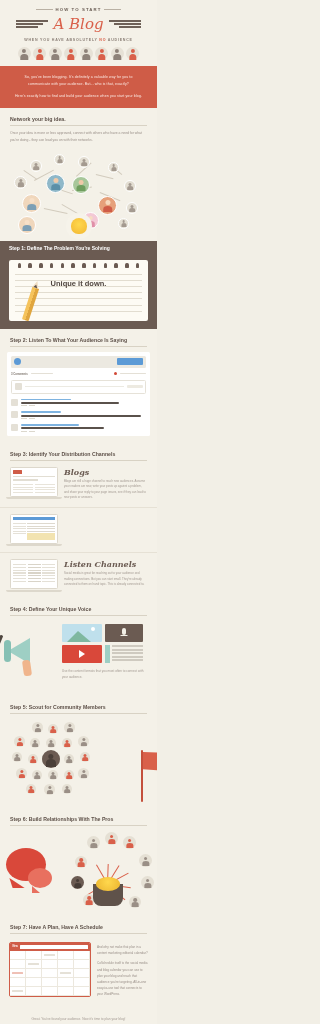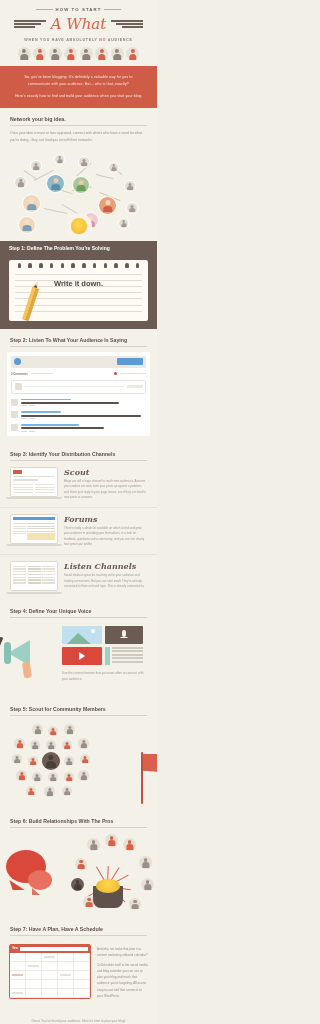--- a/index.html
+++ b/index.html
@@ -338,21 +338,21 @@
       <span class="kicker-rule"></span>
       <span class="kicker">HOW TO START</span>
       <span class="kicker-rule"></span>
     </div>
     <div class="blog-title-wrap">
       <span class="stripes left">
           <i></i>
           <i></i>
           <i></i>
         </span>
-      <span class="blog-title">A What</span>
+      <span class="blog-title">A Blog</span>
       <span class="stripes right">
           <i></i>
           <i></i>
           <i></i>
         </span>
     </div>
     <div class="subtitle">
       <span>WHEN YOU HAVE ABSOLUTELY</span>
       <span class="hl">NO</span>
       <span>AUDIENCE</span>
@@ -475,21 +475,21 @@
       </span>
       <div class="note-lines">
         <i></i>
           <i></i>
           <i></i>
           <i></i>
           <i></i>
           <i></i>
           <i></i>
       </div>
-      <div class="write-it">Write it down.</div>
+      <div class="write-it">Unique it down.</div>
       <span class="pencil"></span>
     </div>
   </div>
 
   <div class="sect">
     <div class="sect-title">Step 2: Listen To What Your Audience Is Saying</div>
     <div class="sect-rule"></div>
   </div>
   <div class="feed">
     <div class="feed-card">
@@ -568,21 +568,21 @@
               <i></i>
               <i></i>
               <i></i>
               <i></i>
             </span>
         </span>
       </span>
       <span class="base" style="display:block"></span>
     </span>
     <span class="chan-body">
-      <span class="chan-title" style="display:block">Scout</span>
+      <span class="chan-title" style="display:block">Blogs</span>
       <span class="chan-copy" style="display:block">Blogs are still a huge channel to reach new audiences. Assume your readers are new, write your posts up against a problem, and share your reply to your page issues, see if they can lead to new posts or answers.</span>
     </span>
   </div>
 
   <div class="chan">
     <span class="laptop">
       <span class="screen s-forum" style="display:block">
         <span class="topbar" style="display:block"></span>
         <span class="wrap">
           <span class="side">
@@ -595,24 +595,20 @@
           <span class="main">
               <i></i>
               <i></i>
               <i></i>
               <i></i>
               <span class="yellow" style="display:block"></span>
             </span>
         </span>
       </span>
       <span class="base" style="display:block"></span>
-    </span>
-    <span class="chan-body">
-      <span class="chan-title" style="display:block">Forums</span>
-      <span class="chan-copy" style="display:block">There's really a whole lot available on which to find and grow your audience in providing your themselves, in a look for feedback, questions and a community, and you can see clearly how great your profile.</span>
     </span>
   </div>
 
   <div class="chan">
     <span class="laptop">
       <span class="screen s-soc" style="display:flex">
         <span class="c">
             <i></i>
             <i></i>
             <i></i>

